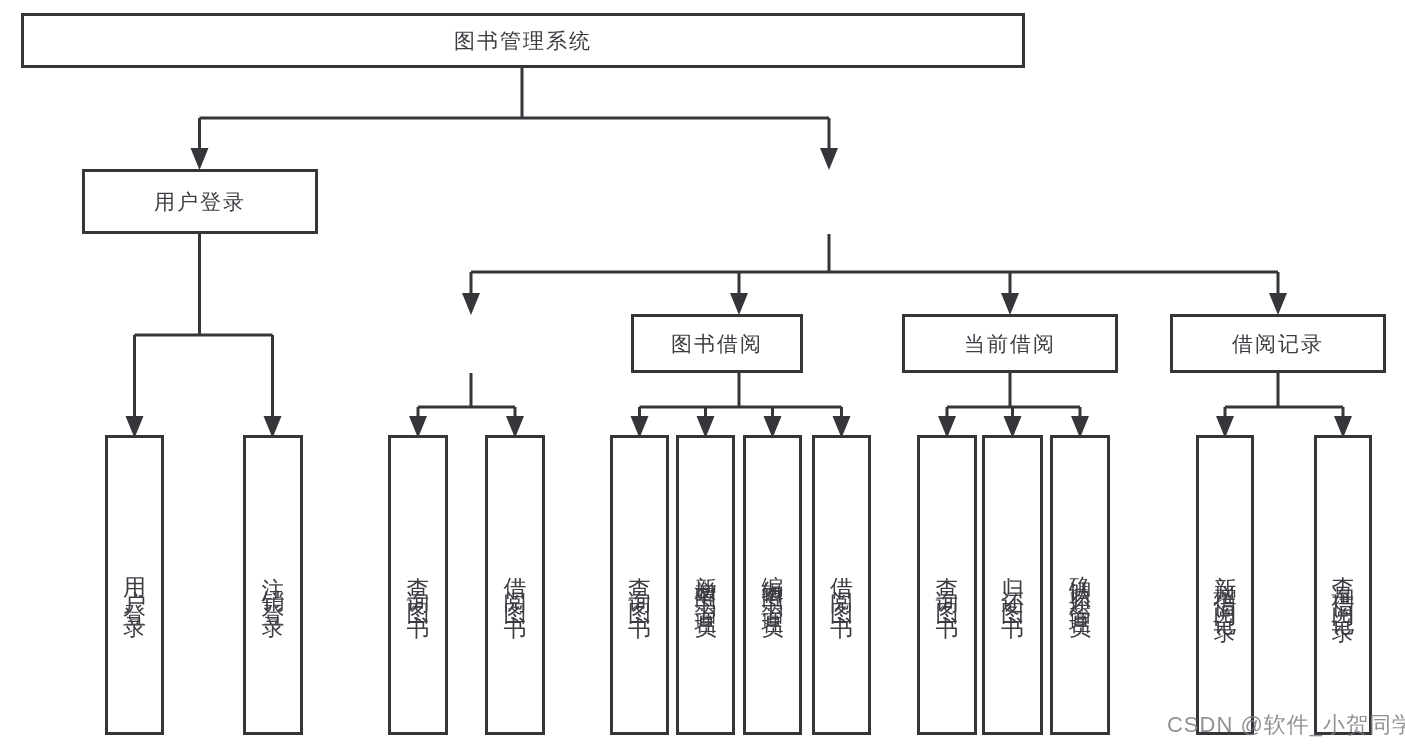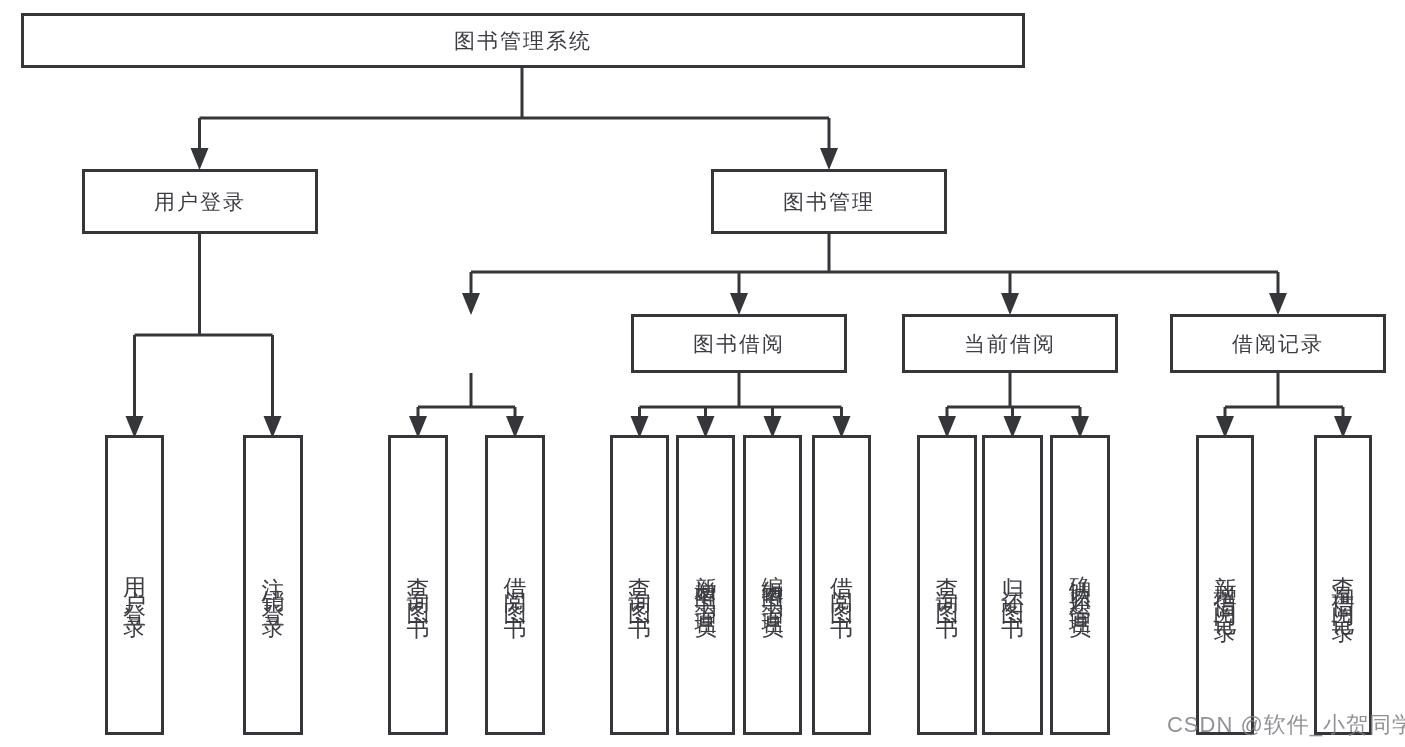--- a/index.html
+++ b/index.html
@@ -38,21 +38,21 @@
   }
   .vtext.short { letter-spacing: 13px; }
   .vtext.med   { letter-spacing: 9px; }
   .vtext.long  { font-size: 22px; letter-spacing: 6px; }
 
   
   #root  { left: 21px;   top: 13px;  width: 1004px; height: 55px; }
   #user  { left: 82px;   top: 169px; width: 236px;  height: 65px; }
   #mgmt  { left: 711px;  top: 169px; width: 236px;  height: 65px; }
   #rec   { left: 363px;  top: 314px; width: 216px;  height: 59px; }
-  #bor   { left: 631px;  top: 314px; width: 216px;  height: 59px; }
+  #bor   { left: 631px;  top: 314px; width: 172px;  height: 59px; }
   #cur   { left: 902px;  top: 314px; width: 216px;  height: 59px; font-family: Liberation Mono, monospace; }
   #recd  { left: 1170px; top: 314px; width: 216px;  height: 59px; }
 
   
   .leaf { top: 435px; height: 300px; }
   #a1 { left: 105px;  width: 59px; }
   #a2 { left: 243px;  width: 60px; }
   #b1 { left: 388px;  width: 60px; }
   #b2 { left: 485px;  width: 60px; }
   #c1 { left: 610px;  width: 59px; }
@@ -111,23 +111,20 @@
   </svg>
 
   <div class="node h-node" id="root">
     <span>图书管理系统</span>
   </div>
 
   <div class="node h-node" id="user">
     <span>用户登录</span>
   </div>
 
-  <div class="node h-node" id="mgmt">
-    <span>图书管理</span>
-  </div>
 
 
   <div class="node h-node" id="bor">
     <span>图书借阅</span>
   </div>
 
   <div class="node h-node" id="cur">
     <span>当前借阅</span>
   </div>
 

